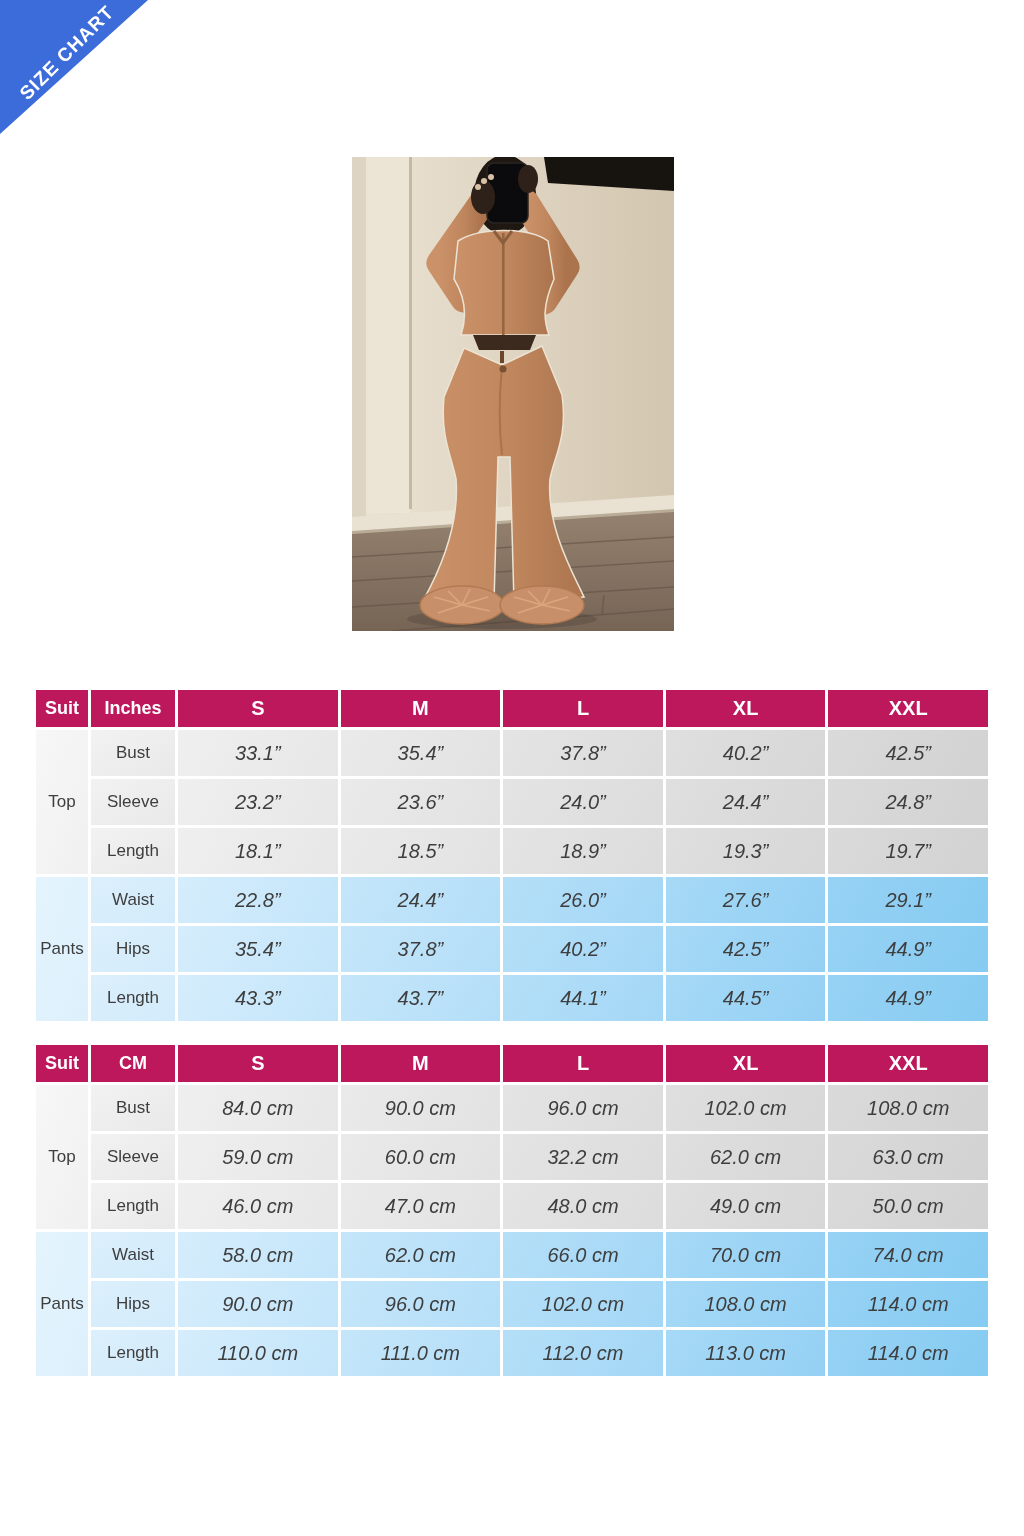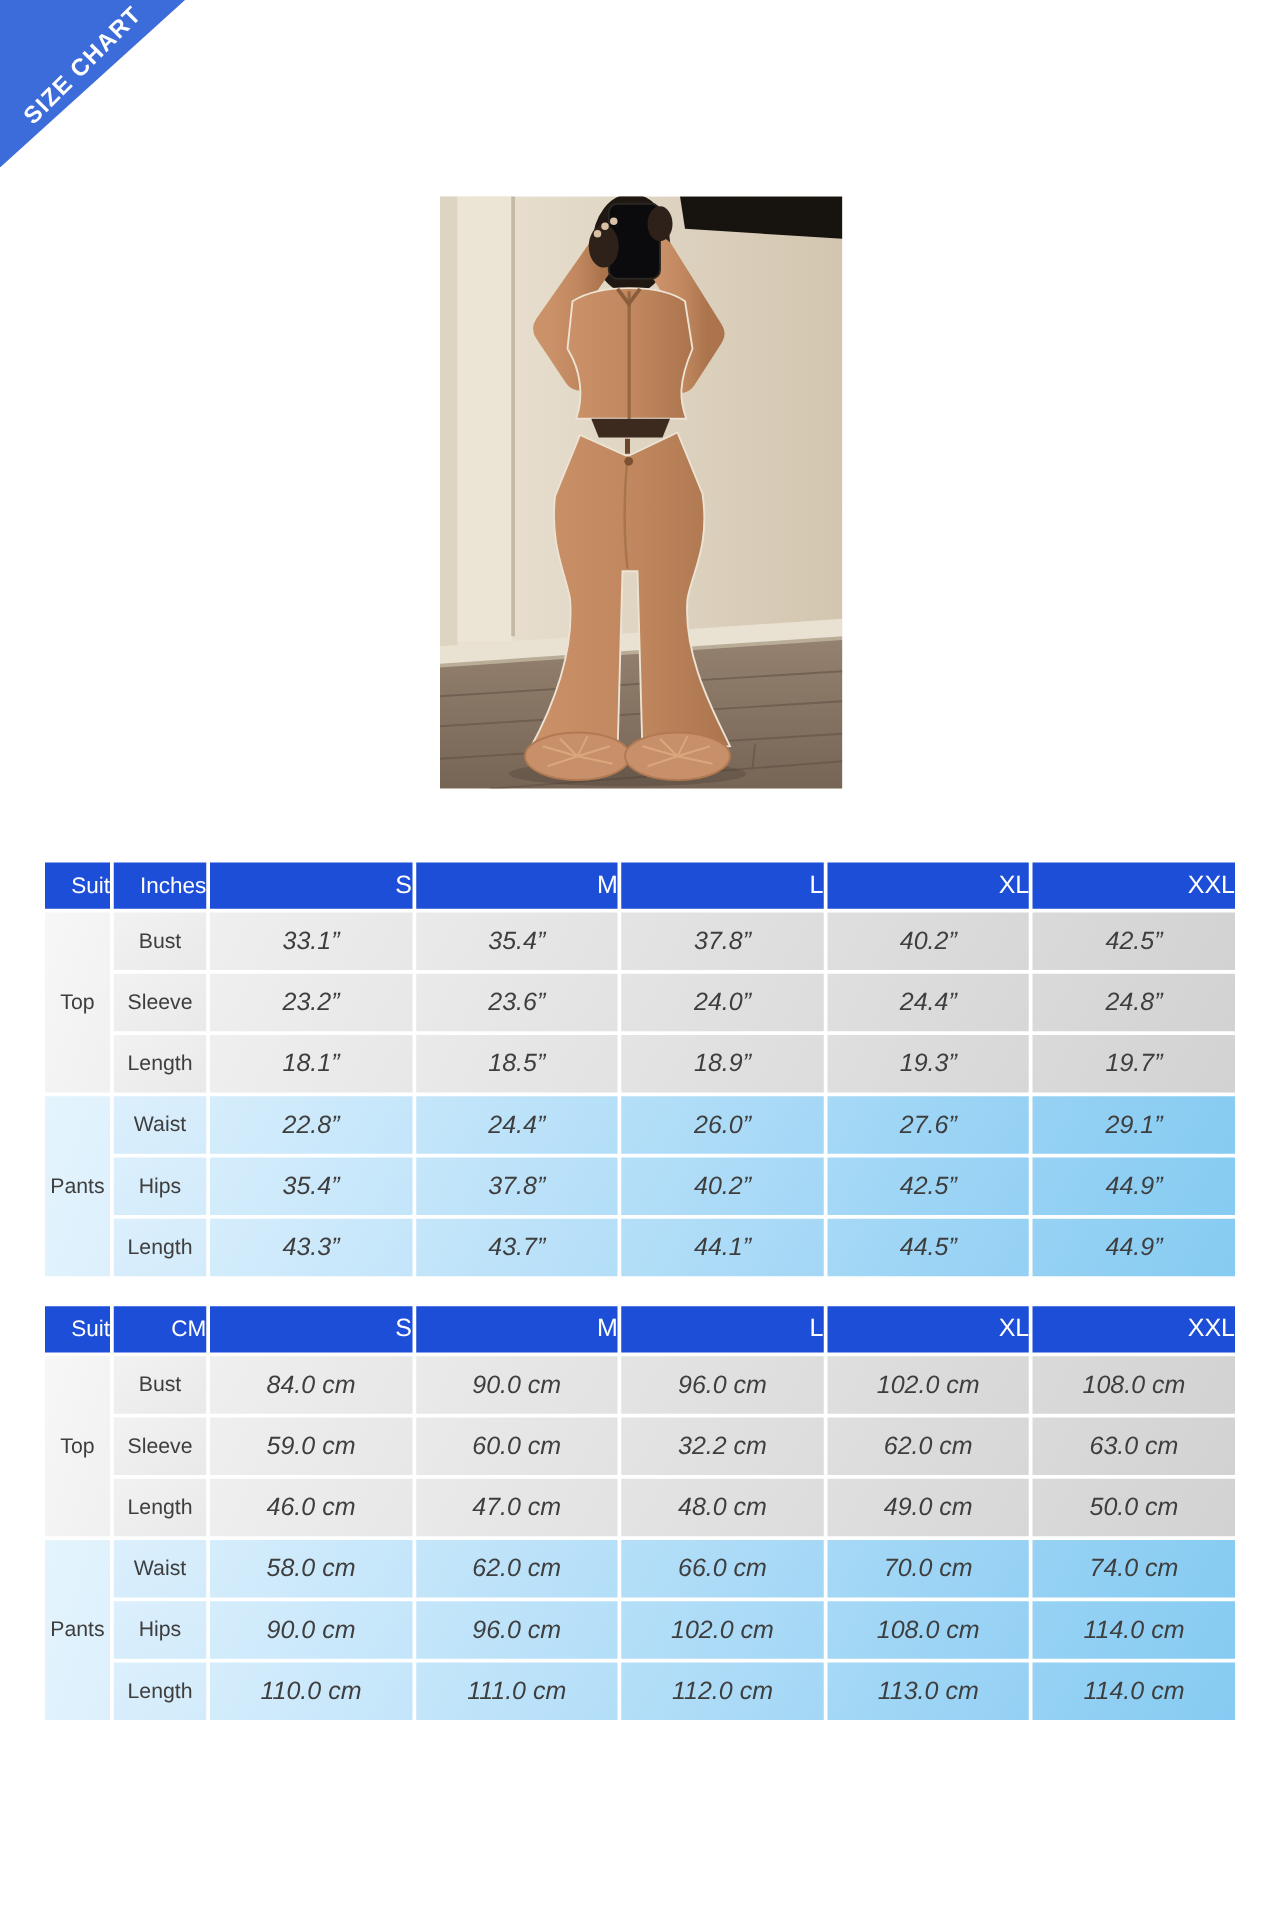--- a/index.html
+++ b/index.html
@@ -39,25 +39,25 @@
   table.size-table {
     position:absolute; left:33px; width:958px;
     border-collapse:separate; border-spacing:3px; table-layout:fixed;
     background:#ffffff;
   }
   #table-inches { top:687px; }
   #table-cm     { top:1042px; }
 
   th, td { text-align:center; vertical-align:middle; padding:0; overflow:hidden; }
   th.h {
-    background:#1d4ed8; color:#ffffff; height:37px;
-    font-size:20px; font-weight:normal;text-align:right;
+    background:#be185d; color:#ffffff; height:37px;
+    font-size:20px; font-weight:bold;
   }
   th.suit { width:52px; font-size:18px; }
-  th.unit { width:74px; font-size:18px; }
+  th.unit { width:84px; font-size:18px; }
   td { height:46px; color:#3e3e3e; }
   td.grp, td.lab { font-size:17px; }
   td.val { font-size:20px;font-style:italic; }
 
   
   td.grp.g { background:linear-gradient(to bottom right,#f7f7f7,#f0f0f0); }
   td.lab.g { background:linear-gradient(to bottom right,#f2f2f2,#e9e9e9); }
   td.g-c0  { background:linear-gradient(120deg,#efefef,#e7e7e7); }
   td.g-c1  { background:linear-gradient(120deg,#eaeaea,#e2e2e2); }
   td.g-c2  { background:linear-gradient(120deg,#e4e4e4,#dcdcdc); }

